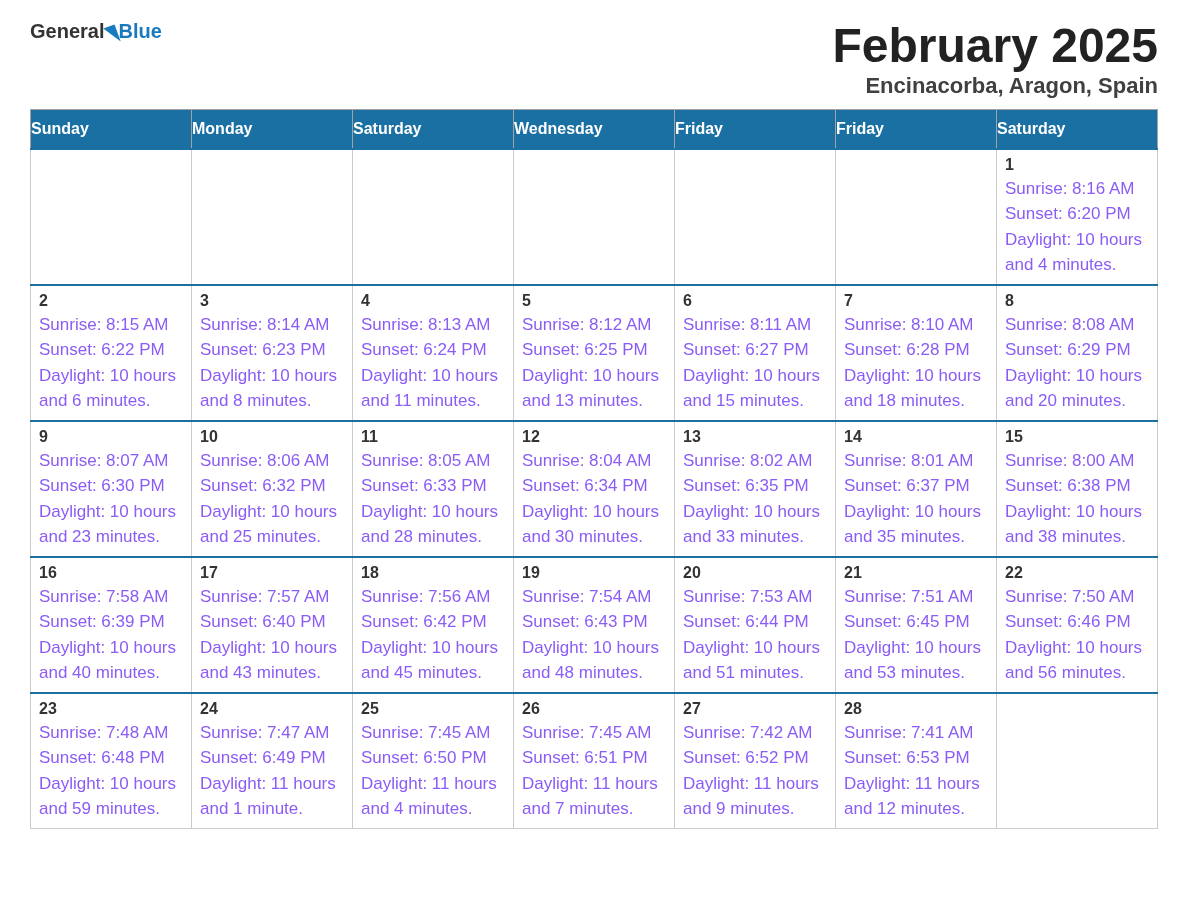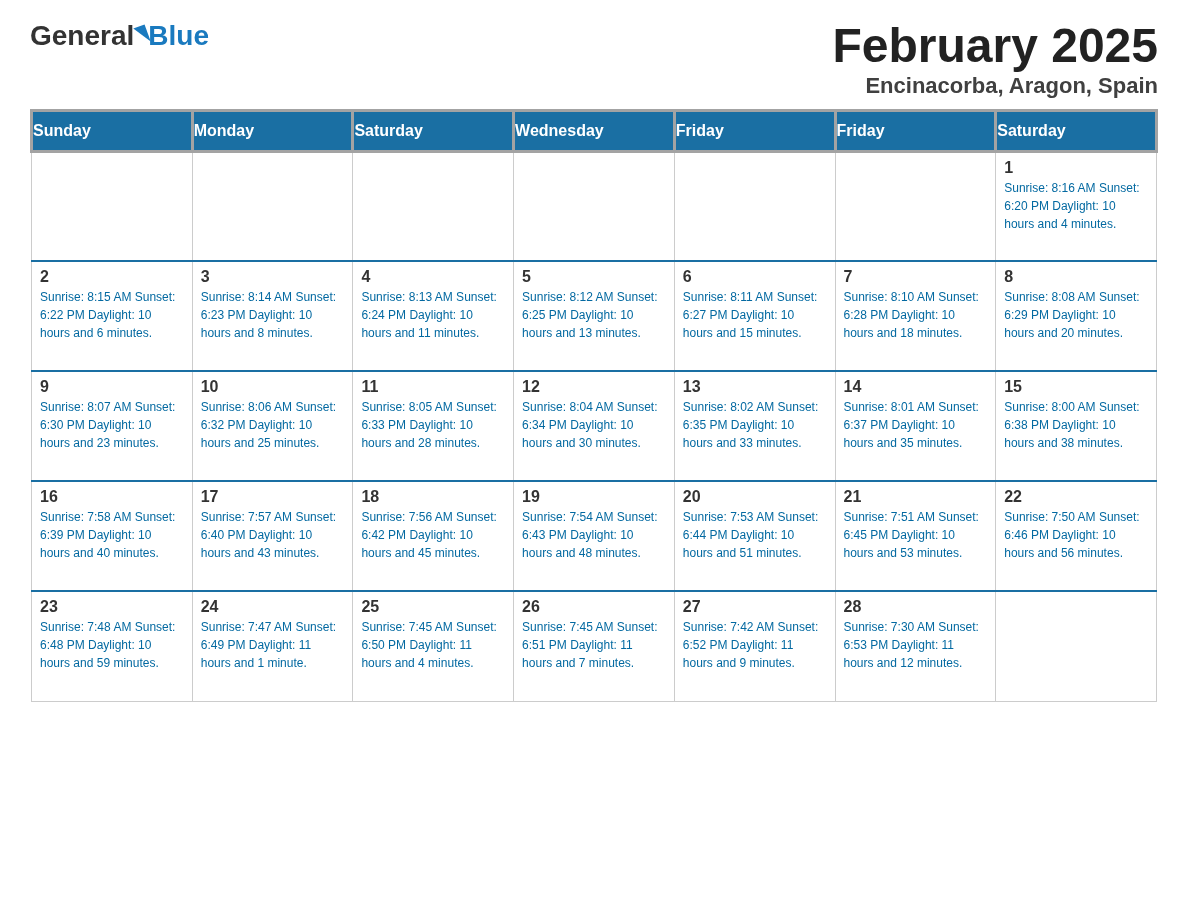--- a/index.html
+++ b/index.html
@@ -12,21 +12,21 @@
     }
     .header {
       display: flex;
       justify-content: space-between;
       align-items: flex-start;
       margin-bottom: 10px;
     }
     .logo {
       display: flex;
       align-items: flex-start;
-      font-size: 28px;
+      font-size: 20px;
       font-weight: bold;
       color: #333;
       gap: 0;
     }
     .logo-general { color: #333; }
     .logo-blue { color: #1a7abf; }
     .logo-triangle {
       width: 0; height: 0;
       border-left: 12px solid transparent;
       border-right: 0px solid transparent;
@@ -54,21 +54,21 @@
       border-collapse: collapse;
       margin-top: 10px;
     }
     .calendar thead th {
       background-color: #1a6fa3;
       color: #fff;
       font-size: 16px;
       font-weight: bold;
       padding: 10px 0;
       text-align: left;
-      border: 3px solid #a3a3a3;
+      border: 1px solid #a3a3a3;
     }
     .calendar tbody td {
       vertical-align: top;
       border: 1px solid #ccc;
       padding: 6px 8px;
       width: 14.28%;
       min-height: 110px;
       font-size: 12.5px;
       color: #333;
       background: #fff;
@@ -76,22 +76,22 @@
     .calendar tbody tr {
       border-top: 2px solid #1a6fa3;
     }
     .day-number {
       font-size: 16px;
       font-weight: bold;
       display: block;
       margin-bottom: 2px;
     }
     .day-info {
-      font-size: 12px;
-      color: #0369a1;
+      font-size: 17px;
+      color: #8b5cf6;
       line-height: 1.5;
     }
     .empty-cell {
       background: #f9f9f9;
     }
     .calendar tbody td {
       height: 110px;
     }
   </style>
 </head>
@@ -295,20 +295,20 @@
 Daylight: 11 hours and 7 minutes.</div>
         </td>
         <td>
           <span class="day-number">27</span>
           <div class="day-info">Sunrise: 7:42 AM
 Sunset: 6:52 PM
 Daylight: 11 hours and 9 minutes.</div>
         </td>
         <td>
           <span class="day-number">28</span>
-          <div class="day-info">Sunrise: 7:30 AM
+          <div class="day-info">Sunrise: 7:41 AM
 Sunset: 6:53 PM
 Daylight: 11 hours and 12 minutes.</div>
         </td>
         <td class="empty-cell"></td>
       </tr>
     </tbody>
 </table>
 
 </body></html>

